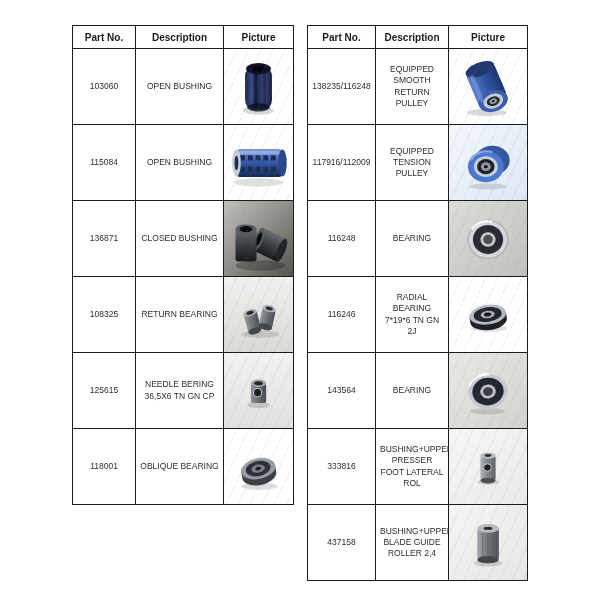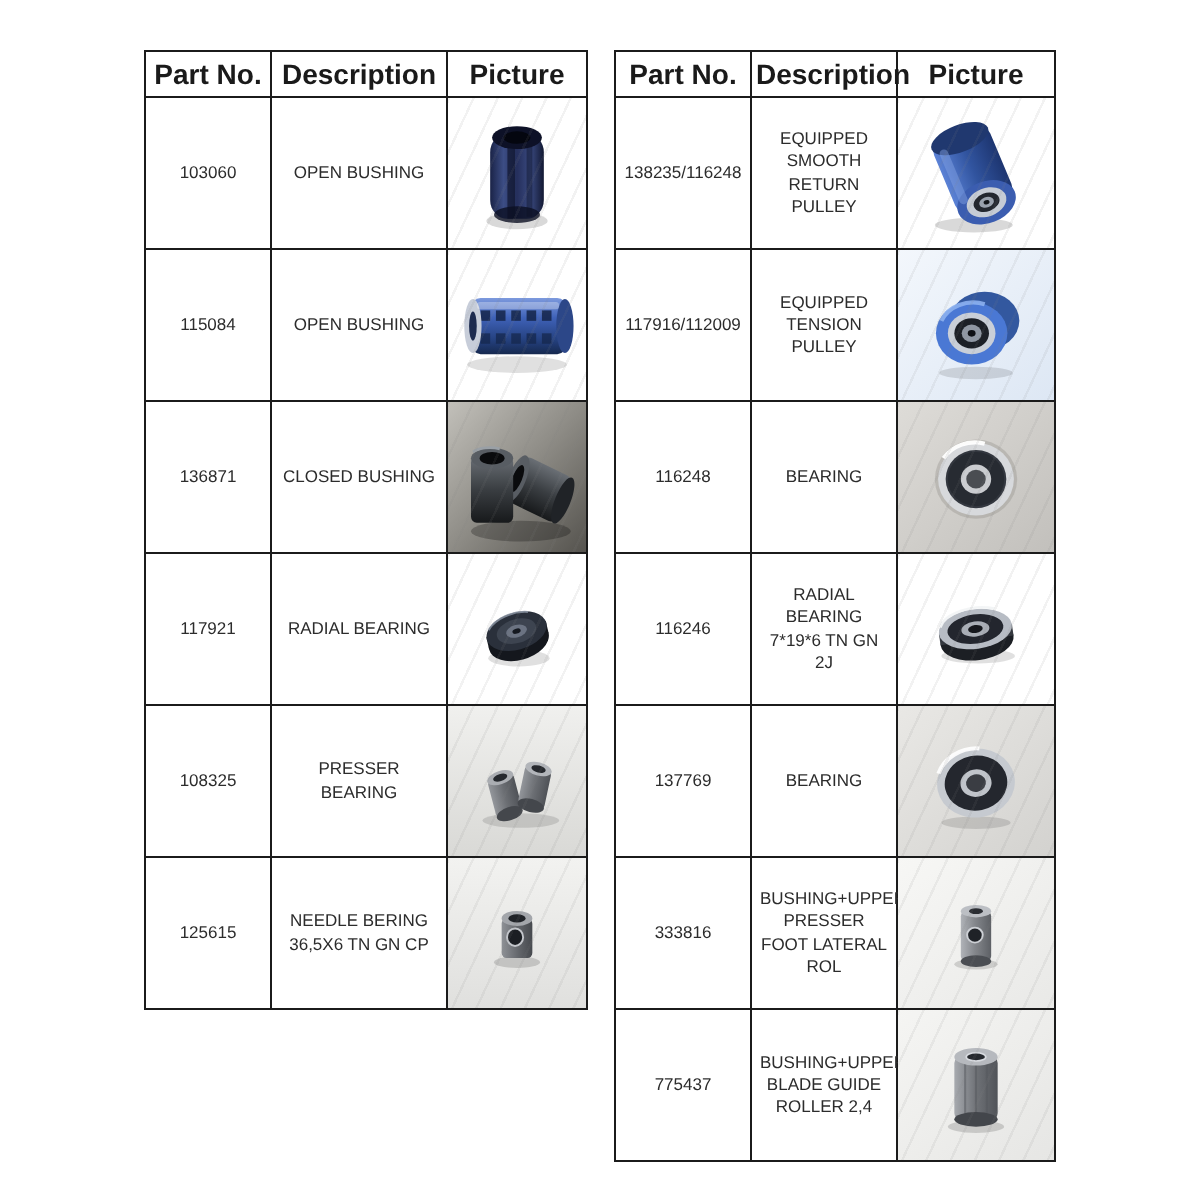--- a/index.html
+++ b/index.html
@@ -3,21 +3,21 @@
 <meta charset="utf-8">
 <style>
   html,body{margin:0;padding:0;background:#ffffff;}
   .page{position:relative;width:600px;height:600px;background:#ffffff;
         font-family:"Liberation Sans",sans-serif;overflow:hidden;}
   table.parts{border-collapse:collapse;table-layout:fixed;position:absolute;top:25px;
               background:#ffffff;}
   table.t-left{left:72px;width:221px;}
   table.t-right{left:307px;width:220px;}
   table.parts th, table.parts td{border:1.5px solid #1b1b1b;}
-  table.parts th{height:22px;font-size:14px;font-weight:bold;color:#1a1a1a;
+  table.parts th{height:22px;font-size:10px;font-weight:bold;color:#1a1a1a;
                  text-align:center;vertical-align:middle;padding:0 2px;}
   table.parts td{height:75px;font-size:8.5px;color:#2c2c2c;text-align:center;
                  vertical-align:middle;line-height:1.3;}
   td.cell-text{padding:0 4px;margin-top:20px;}
   td.cell-pic{padding:0;position:relative;}
   .picwrap{position:absolute;inset:0;overflow:hidden;background:#ffffff;}
   .picwrap svg{display:block;width:100%;height:100%;}
   .picwrap::after{content:'';position:absolute;inset:0;pointer-events:none;
       background:repeating-linear-gradient(115deg,
         rgba(128,128,128,0.10) 0 1.2px, transparent 1.2px 11px);}
@@ -127,42 +127,22 @@
                 </g>
                 <rect x="12" y="26" width="22" height="32" rx="3" fill="url(#cbc)"></rect>
                 <ellipse cx="23" cy="27" rx="11" ry="5" fill="#585d63"></ellipse>
                 <ellipse cx="23" cy="27" rx="6.5" ry="3" fill="#0a0b0d"></ellipse>
                 <path d="M13 24 A11 5 0 0 1 27 22.5" stroke="#9aa0a6" stroke-width="1.3" fill="none"></path>
               </svg>
             </div>
           </td>
     </tr>
     <tr>
-      <td class="cell-text">117921</td>
-      <td class="cell-text">RADIAL BEARING</td>
-      <td class="cell-pic">
-            <div class="picwrap">
-              <svg viewBox="0 0 72 72" preserveAspectRatio="none" width="100%" height="100%">
-                <ellipse cx="37" cy="50" rx="16" ry="4" fill="#000" opacity=".12"></ellipse>
-                <g transform="rotate(-14 36 38)">
-                  <ellipse cx="36" cy="42" rx="16" ry="9" fill="#14171d"></ellipse>
-                  <rect x="20" y="36" width="32" height="6" fill="#14171d"></rect>
-                  <ellipse cx="36" cy="37" rx="16" ry="9" fill="#2a303b"></ellipse>
-                  <ellipse cx="36" cy="37" rx="10.5" ry="5.8" fill="#3d4450"></ellipse>
-                  <ellipse cx="36" cy="37" rx="5.5" ry="3" fill="#6b7382"></ellipse>
-                  <ellipse cx="36" cy="37" rx="2.2" ry="1.2" fill="#151920"></ellipse>
-                  <path d="M22 33 A16 9 0 0 1 44 29.5" stroke="#8d97a6" stroke-width="1" fill="none" opacity=".8"></path>
-                </g>
-              </svg>
-            </div>
-          </td>
-    </tr>
-    <tr>
       <td class="cell-text">108325</td>
-      <td class="cell-text">PRESSER BEARING</td>
+      <td class="cell-text">RETURN BEARING</td>
       <td class="cell-pic">
             <div class="picwrap">
               <svg viewBox="0 0 72 72" preserveAspectRatio="none" width="100%" height="100%">
                 <defs>
                   <linearGradient id="npb" x1="0" y1="0" x2="0" y2="1">
                     <stop offset="0" stop-color="#f0f0ee"></stop>
                     <stop offset="1" stop-color="#d9d9d6"></stop>
                   </linearGradient>
                   <linearGradient id="npc" x1="0" y1="0" x2="1" y2="0">
                     <stop offset="0" stop-color="#93969b"></stop>
@@ -205,20 +185,40 @@
                     <stop offset="1" stop-color="#46494e"></stop>
                   </linearGradient>
                 </defs>
                 <rect width="72" height="72" fill="url(#nsb)"></rect>
                 <ellipse cx="36" cy="50" rx="12" ry="2.8" fill="#000" opacity=".15"></ellipse>
                 <rect x="28" y="29" width="16" height="19" rx="2.5" fill="url(#nsc)"></rect>
                 <ellipse cx="36" cy="29" rx="8" ry="3.6" fill="#a3a6ab"></ellipse>
                 <ellipse cx="36" cy="29" rx="4.5" ry="2" fill="#202328"></ellipse>
                 <circle cx="35" cy="38" r="4.2" fill="#1b1e23"></circle>
                 <circle cx="35" cy="38" r="4.2" fill="none" stroke="#c3c6cb" stroke-width="1"></circle>
+              </svg>
+            </div>
+          </td>
+    </tr>
+    <tr>
+      <td class="cell-text">118001</td>
+      <td class="cell-text">OBLIQUE BEARING</td>
+      <td class="cell-pic">
+            <div class="picwrap">
+              <svg viewBox="0 0 72 72" preserveAspectRatio="none" width="100%" height="100%">
+                <ellipse cx="37" cy="55" rx="19" ry="3.5" fill="#000" opacity=".13"></ellipse>
+                <g transform="rotate(-10 36 40)">
+                  <ellipse cx="36" cy="44" rx="18" ry="10" fill="#3b3f46"></ellipse>
+                  <rect x="18" y="38" width="36" height="6" fill="#50555c"></rect>
+                  <ellipse cx="36" cy="38" rx="18" ry="10" fill="#979ca4"></ellipse>
+                  <ellipse cx="36" cy="38" rx="13" ry="7.2" fill="#2b2f37"></ellipse>
+                  <ellipse cx="36" cy="38" rx="7" ry="3.9" fill="#7b8089"></ellipse>
+                  <ellipse cx="36" cy="38" rx="3" ry="1.7" fill="#1d2026"></ellipse>
+                  <path d="M20 34 A18 10 0 0 1 50 31" stroke="#e8eaed" stroke-width="1.2" fill="none" opacity=".9"></path>
+                </g>
               </svg>
             </div>
           </td>
     </tr>
   </tbody>
     </table>
 
   <table class="parts t-right">
     <colgroup>
         <col style="width:68px">
@@ -322,21 +322,21 @@
                   <ellipse cx="36" cy="36" rx="13" ry="7" fill="#23262e"></ellipse>
                   <ellipse cx="36" cy="36" rx="6.5" ry="3.6" fill="#a9aeb6"></ellipse>
                   <ellipse cx="36" cy="36" rx="3.4" ry="1.9" fill="#16181d"></ellipse>
                   <path d="M20 33 A17 9.5 0 0 1 46 27.5" stroke="#f2f4f6" stroke-width="1.3" fill="none" opacity=".95"></path>
                 </g>
               </svg>
             </div>
           </td>
     </tr>
     <tr>
-      <td class="cell-text">137769</td>
+      <td class="cell-text">143564</td>
       <td class="cell-text">BEARING</td>
       <td class="cell-pic">
             <div class="picwrap">
               <svg viewBox="0 0 72 72" preserveAspectRatio="none" width="100%" height="100%">
                 <defs>
                   <linearGradient id="bft" x1="0" y1="0" x2="1" y2="1">
                     <stop offset="0" stop-color="#e9e8e5"></stop>
                     <stop offset="1" stop-color="#d3d2cf"></stop>
                   </linearGradient>
                 </defs>
@@ -376,21 +376,21 @@
                 <ellipse cx="36" cy="25.5" rx="7" ry="3" fill="#bcbfc4"></ellipse>
                 <ellipse cx="36" cy="25.5" rx="3.2" ry="1.4" fill="#2b2e33"></ellipse>
                 <circle cx="35.5" cy="37" r="3.6" fill="#1f2227"></circle>
                 <circle cx="35.5" cy="37" r="3.6" fill="none" stroke="#cdd0d5" stroke-width=".9"></circle>
                 <ellipse cx="36" cy="49.5" rx="7" ry="2.8" fill="#4b4e53"></ellipse>
               </svg>
             </div>
           </td>
     </tr>
     <tr>
-      <td class="cell-text">775437</td>
+      <td class="cell-text">437158</td>
       <td class="cell-text">BUSHING+UPPER BLADE GUIDE ROLLER 2,4</td>
       <td class="cell-pic">
             <div class="picwrap">
               <svg viewBox="0 0 72 72" preserveAspectRatio="none" width="100%" height="100%">
                 <defs>
                   <linearGradient id="mrlb" x1="0" y1="0" x2="1" y2="1">
                     <stop offset="0" stop-color="#f5f5f3"></stop>
                     <stop offset="1" stop-color="#e6e6e4"></stop>
                   </linearGradient>
                   <linearGradient id="mrlc" x1="0" y1="0" x2="1" y2="0">

